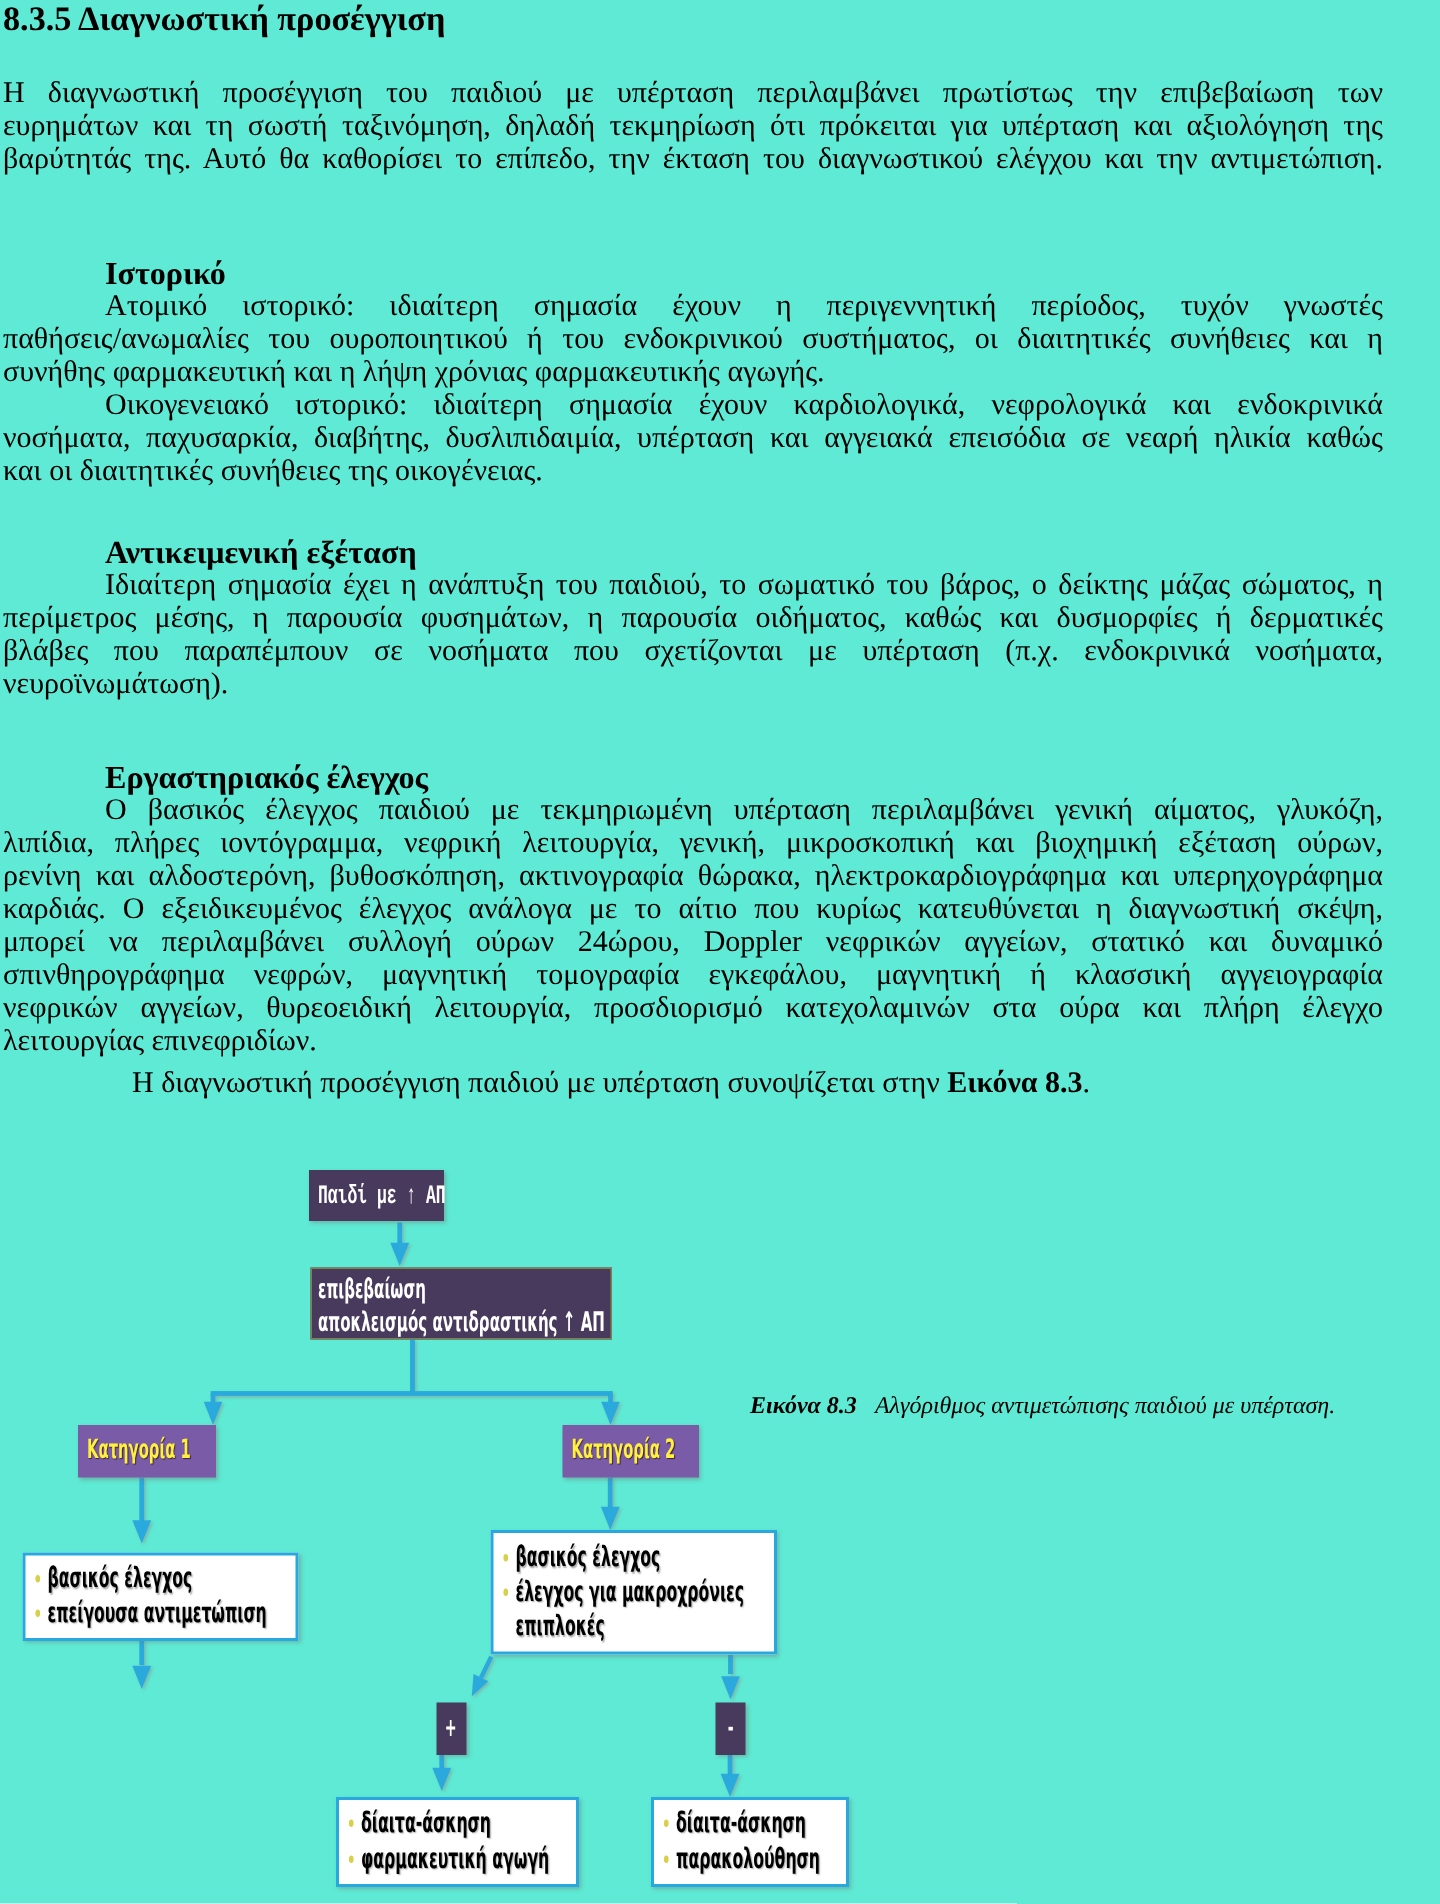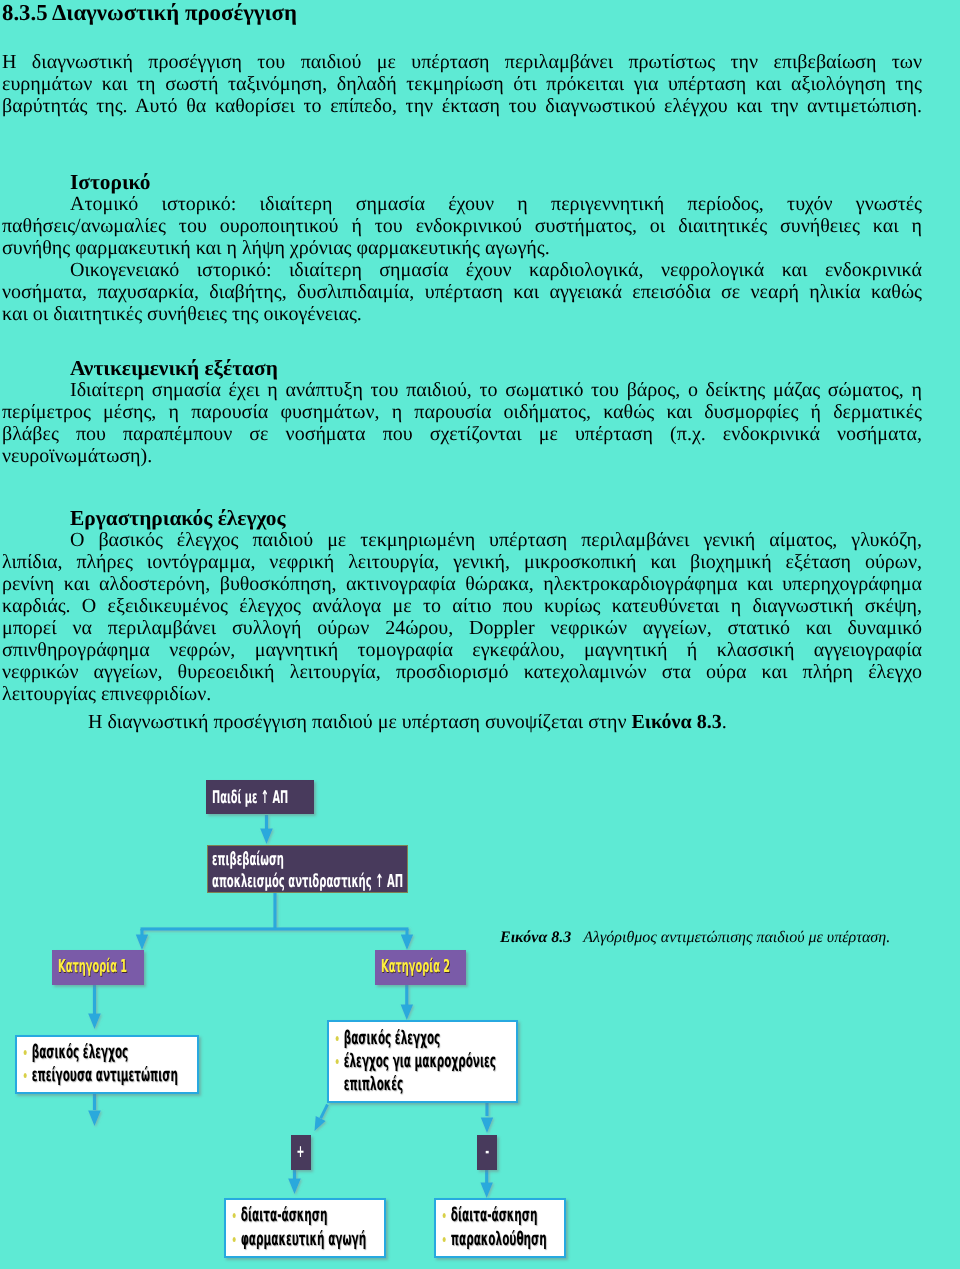--- a/index.html
+++ b/index.html
@@ -99,21 +99,21 @@
 <path d="M 326.2 1103.8 L 319.3 1117.8 L 322.0 1119.1 L 328.8 1105.2 Z" fill="#29a9dc"></path>
           <path d="M 315.7 1116.0 L 325.6 1120.9 L 314.5 1131.0 Z" fill="#29a9dc"></path>
 <rect x="485.4" y="1103.0" width="3.2" height="13.0" fill="#29a9dc"></rect>
 <path d="M 480.8 1117.5 L 493.2 1117.5 L 487.0 1133.0 Z" fill="#29a9dc"></path>
 <rect x="292.9" y="1170.0" width="3.2" height="9.0" fill="#29a9dc"></rect>
 <path d="M 288.2 1178.5 L 300.8 1178.5 L 294.5 1194.0 Z" fill="#29a9dc"></path>
 <rect x="485.1" y="1170.0" width="3.2" height="13.0" fill="#29a9dc"></rect>
 <path d="M 480.4 1182.5 L 492.9 1182.5 L 486.7 1198.0 Z" fill="#29a9dc"></path>
 </g>
 </svg>
-<div class="node purple-dark left" style="left:206px;top:780px;width:108px;height:34px;font-size:17.6px;padding:4px 0 0 6px;">
+<div class="node purple-dark left" style="left:206px;top:780px;width:90px;height:34px;font-size:17.6px;padding:4px 0 0 6px;font-family:Liberation Mono, monospace;">
         <span class="nl">Παιδί με ↑ ΑΠ</span>
       </div>
 <div class="node purple-olive left" style="left:206.5px;top:845px;width:201px;height:48px;font-size:18px;padding:4px 0 0 4px;">
         <span class="nl">επιβεβαίωση</span>
         <span class="nl">αποκλεισμός αντιδραστικής ↑ ΑΠ</span>
       </div>
 <div class="node purple-mid left" style="left:52px;top:950px;width:92px;height:35px;font-size:17.7px;padding:0px 0 0 6px;">
         <span class="nl">Κατηγορία 1</span>
       </div>
 <div class="node purple-mid left" style="left:375px;top:950px;width:91px;height:35px;font-size:17.7px;padding:0px 0 0 6px;">

